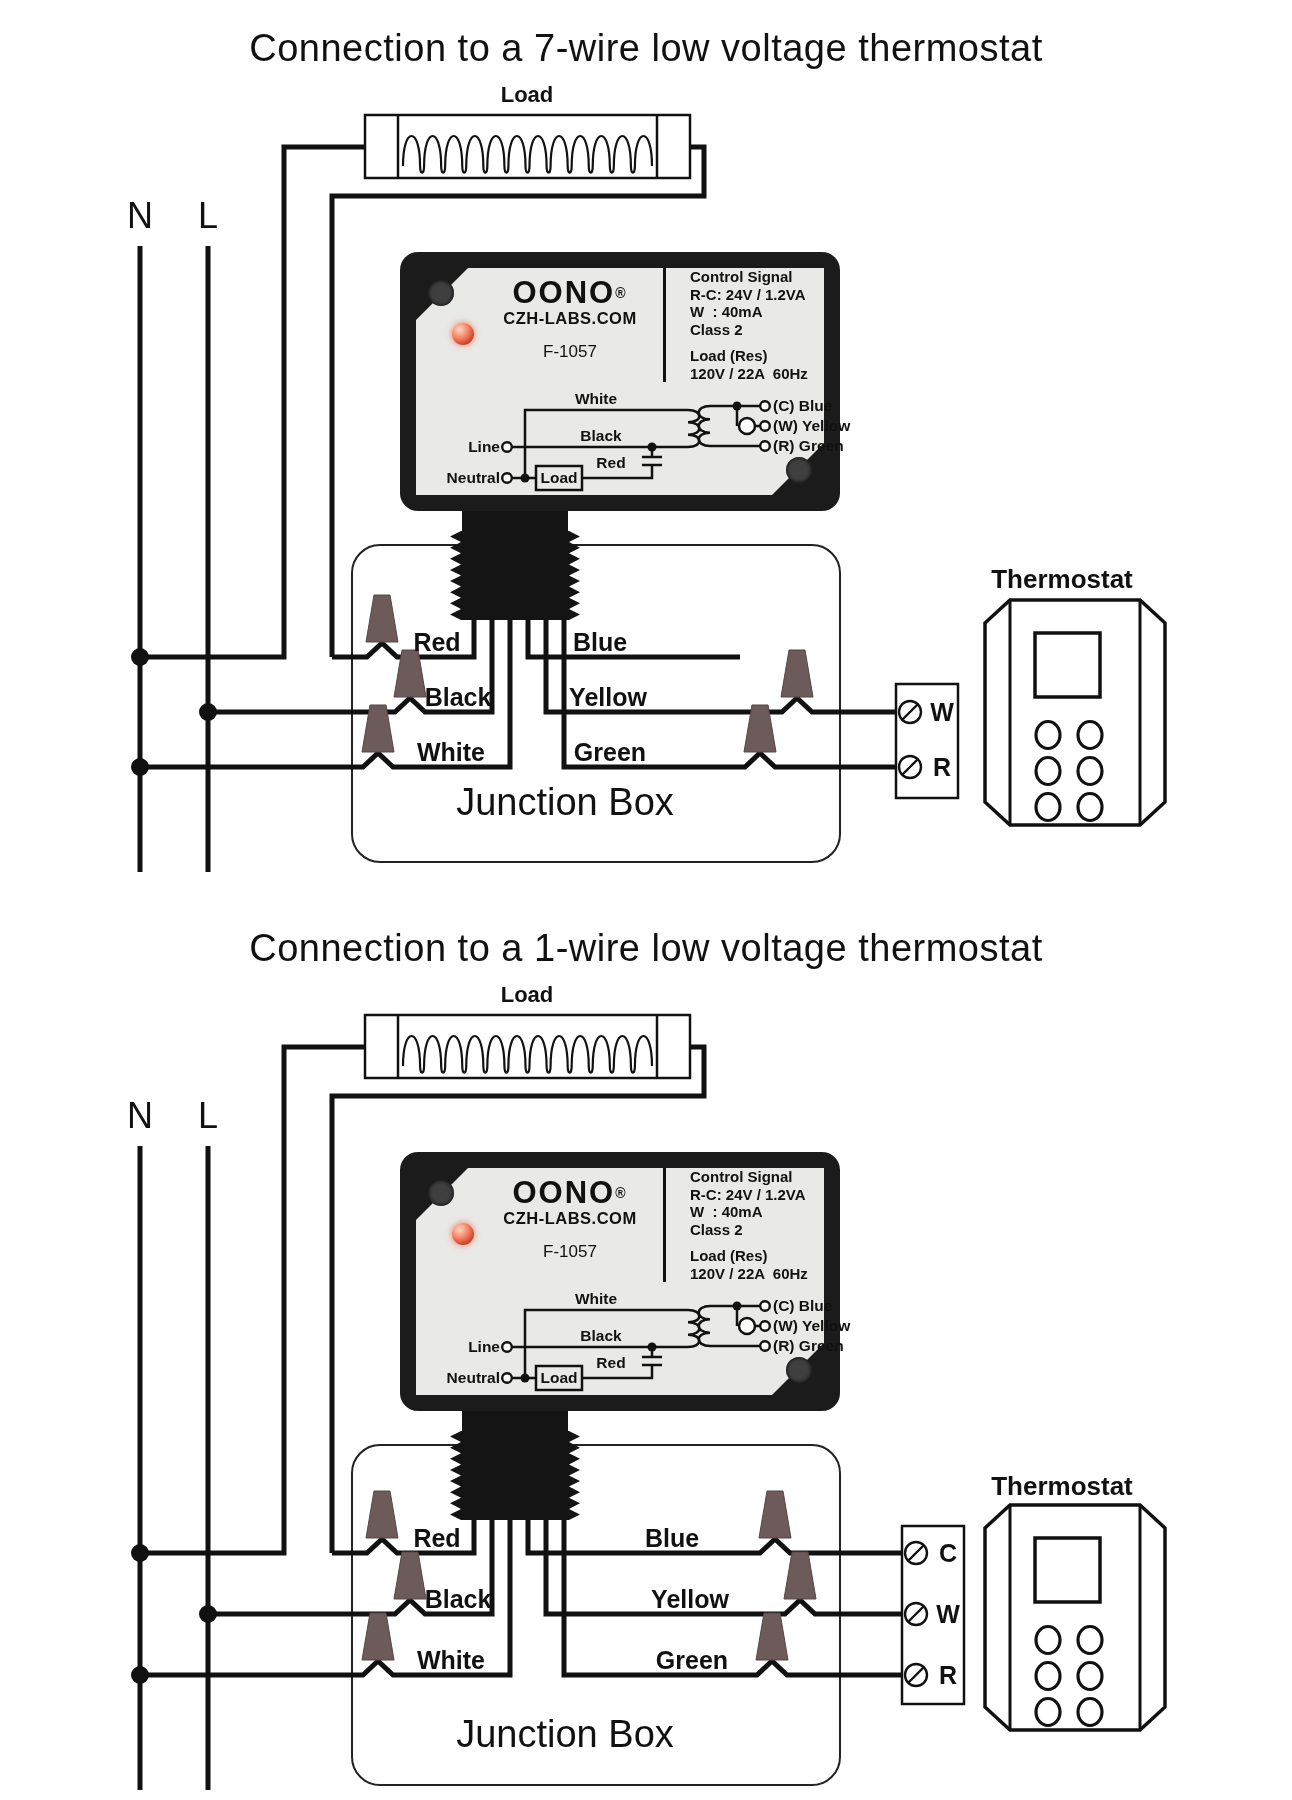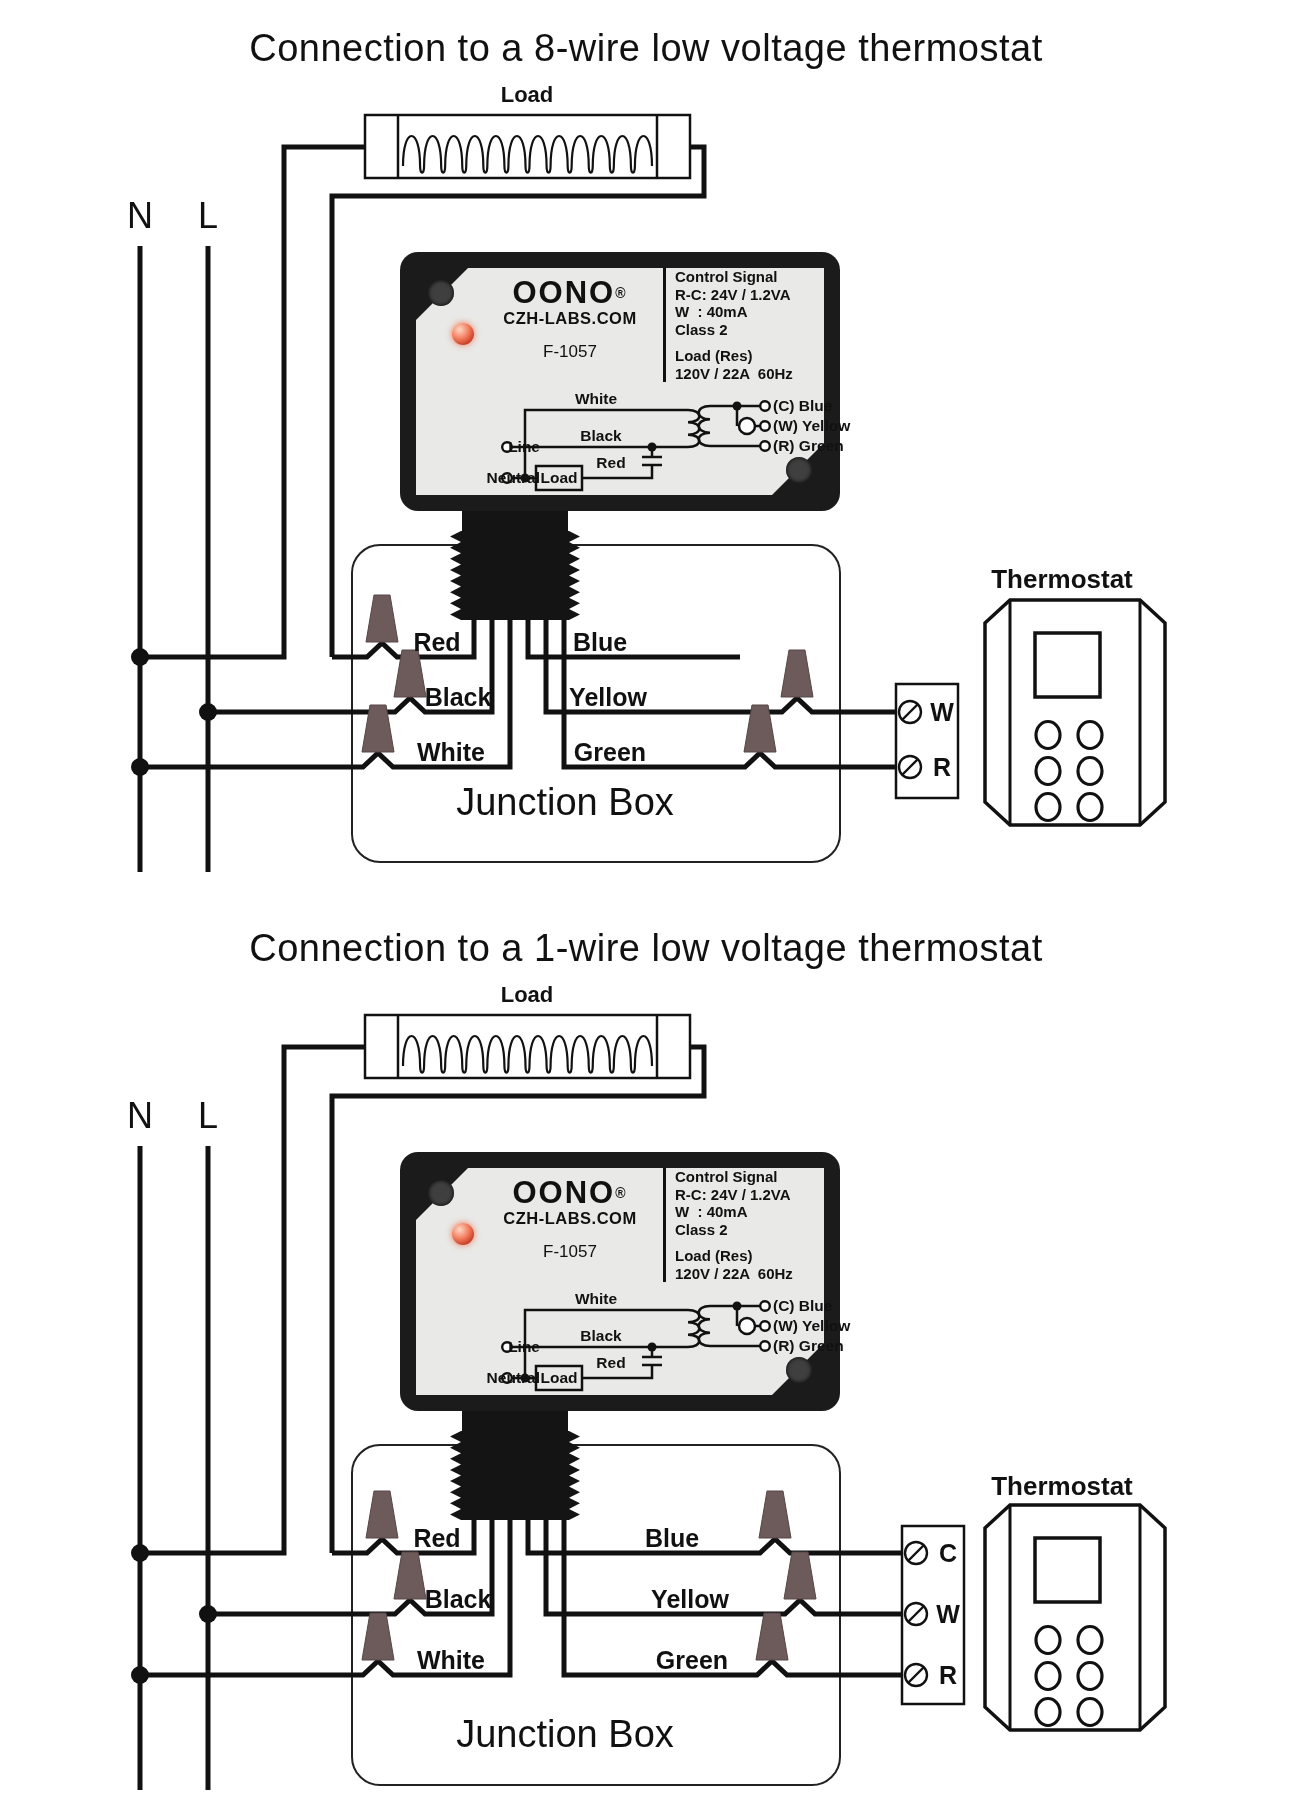--- a/index.html
+++ b/index.html
@@ -11,33 +11,33 @@
   .panel{position:absolute;left:16px;top:16px;width:408px;height:227px;background:#e9e9e7;
          clip-path:polygon(52px 0%,100% 0%,100% calc(100% - 52px),calc(100% - 52px) 100%,0% 100%,0% 52px);}
   .screw{position:absolute;width:26px;height:26px;border-radius:50%;background:#3f3f3f;box-shadow:inset 0 0 4px #000;}
   .led{position:absolute;width:22px;height:22px;border-radius:50%;
        background:radial-gradient(circle at 35% 30%, #ffd9c2 0%, #f2795b 45%, #c03a22 78%, #8e2413 100%);
        box-shadow:0 0 6px rgba(242,90,50,.8);}
   #svg-top{z-index:3;}
   .lbl{position:absolute;z-index:4;display:flex;align-items:center;justify-content:center;
        white-space:pre;line-height:1.05;}
   .left{justify-content:flex-start;text-align:left;}
-  .right{justify-content:flex-end;text-align:right;padding-left:40px;}
+  .right{justify-content:flex-end;text-align:right;}
   .title{font-size:38px;font-weight:400;letter-spacing:.5px;}
   .big{font-size:38px;font-weight:400;}
   .nl{font-size:36px;font-weight:500;}
   .loadlbl{font-size:22px;font-weight:700;}
   .wirelbl{font-size:25px;font-weight:700;}
   .thermolbl{font-size:26px;font-weight:700;}
   .termlet{font-size:25px;font-weight:700;}
   .brand{font-size:31px;font-weight:800;letter-spacing:2px;}
   .brand .sup{font-size:14px;vertical-align:super;font-weight:700;}
   .site{font-size:16.5px;font-weight:700;letter-spacing:.5px;}
   .model{font-size:17px;font-weight:400;}
-  .specs{position:absolute;z-index:4;border-left:3px solid #111;padding-left:9px;width:170px;}
+  .specs{position:absolute;z-index:4;border-left:3px solid #111;padding-left:24px;width:170px;}
   .specs div{font-size:15px;font-weight:700;line-height:17.5px;white-space:pre;}
   .specs div.gap{margin-top:9px;}
   .schlbl{font-size:15.5px;font-weight:700;}
 </style>
 </head>
 <body>
 
 <div class="canvas">
 
   <svg id="svg-bottom" class="layer" width="1292" height="1800">
@@ -185,21 +185,21 @@
         <circle cx="747" cy="1326" r="8" fill="#fff" stroke="#111111" stroke-width="2.5"></circle>
         <polyline points="755,1326 760,1326" fill="none" stroke="#111111" stroke-width="2.5" stroke-linejoin="miter"></polyline>
         <circle cx="765" cy="1326" r="4.8" fill="#fff" stroke="#111111" stroke-width="2.4"></circle>
         <polyline points="710,1346 760,1346" fill="none" stroke="#111111" stroke-width="2.5" stroke-linejoin="miter"></polyline>
         <circle cx="765" cy="1346" r="4.8" fill="#fff" stroke="#111111" stroke-width="2.4"></circle>
         <circle cx="507" cy="1347" r="4.8" fill="#fff" stroke="#111111" stroke-width="2.4"></circle>
         <circle cx="507" cy="1378" r="4.8" fill="#fff" stroke="#111111" stroke-width="2.4"></circle>
       </g>
     </svg>
 
-  <div class="lbl title" style="left:0;top:26px;width:1292px;height:46px;">Connection to a 8-wire low voltage thermostat</div>
+  <div class="lbl title" style="left:0;top:26px;width:1292px;height:46px;">Connection to a 7-wire low voltage thermostat</div>
   <div class="lbl loadlbl" style="left:377px;top:82px;width:300px;height:26px;">Load</div>
   <div class="lbl nl" style="left:110px;top:194px;width:60px;height:44px;">N</div>
   <div class="lbl nl" style="left:178px;top:194px;width:60px;height:44px;">L</div>
 
   <div class="lbl brand" style="left:430px;top:276px;width:280px;height:34px;">
     <span>OONO</span><span class="sup">®</span>
   </div>
   <div class="lbl site" style="left:430px;top:309px;width:280px;height:20px;">CZH-LABS.COM</div>
   <div class="lbl model" style="left:430px;top:342px;width:280px;height:20px;">F-1057</div>
   <div class="specs" style="left:663px;top:268px;">

